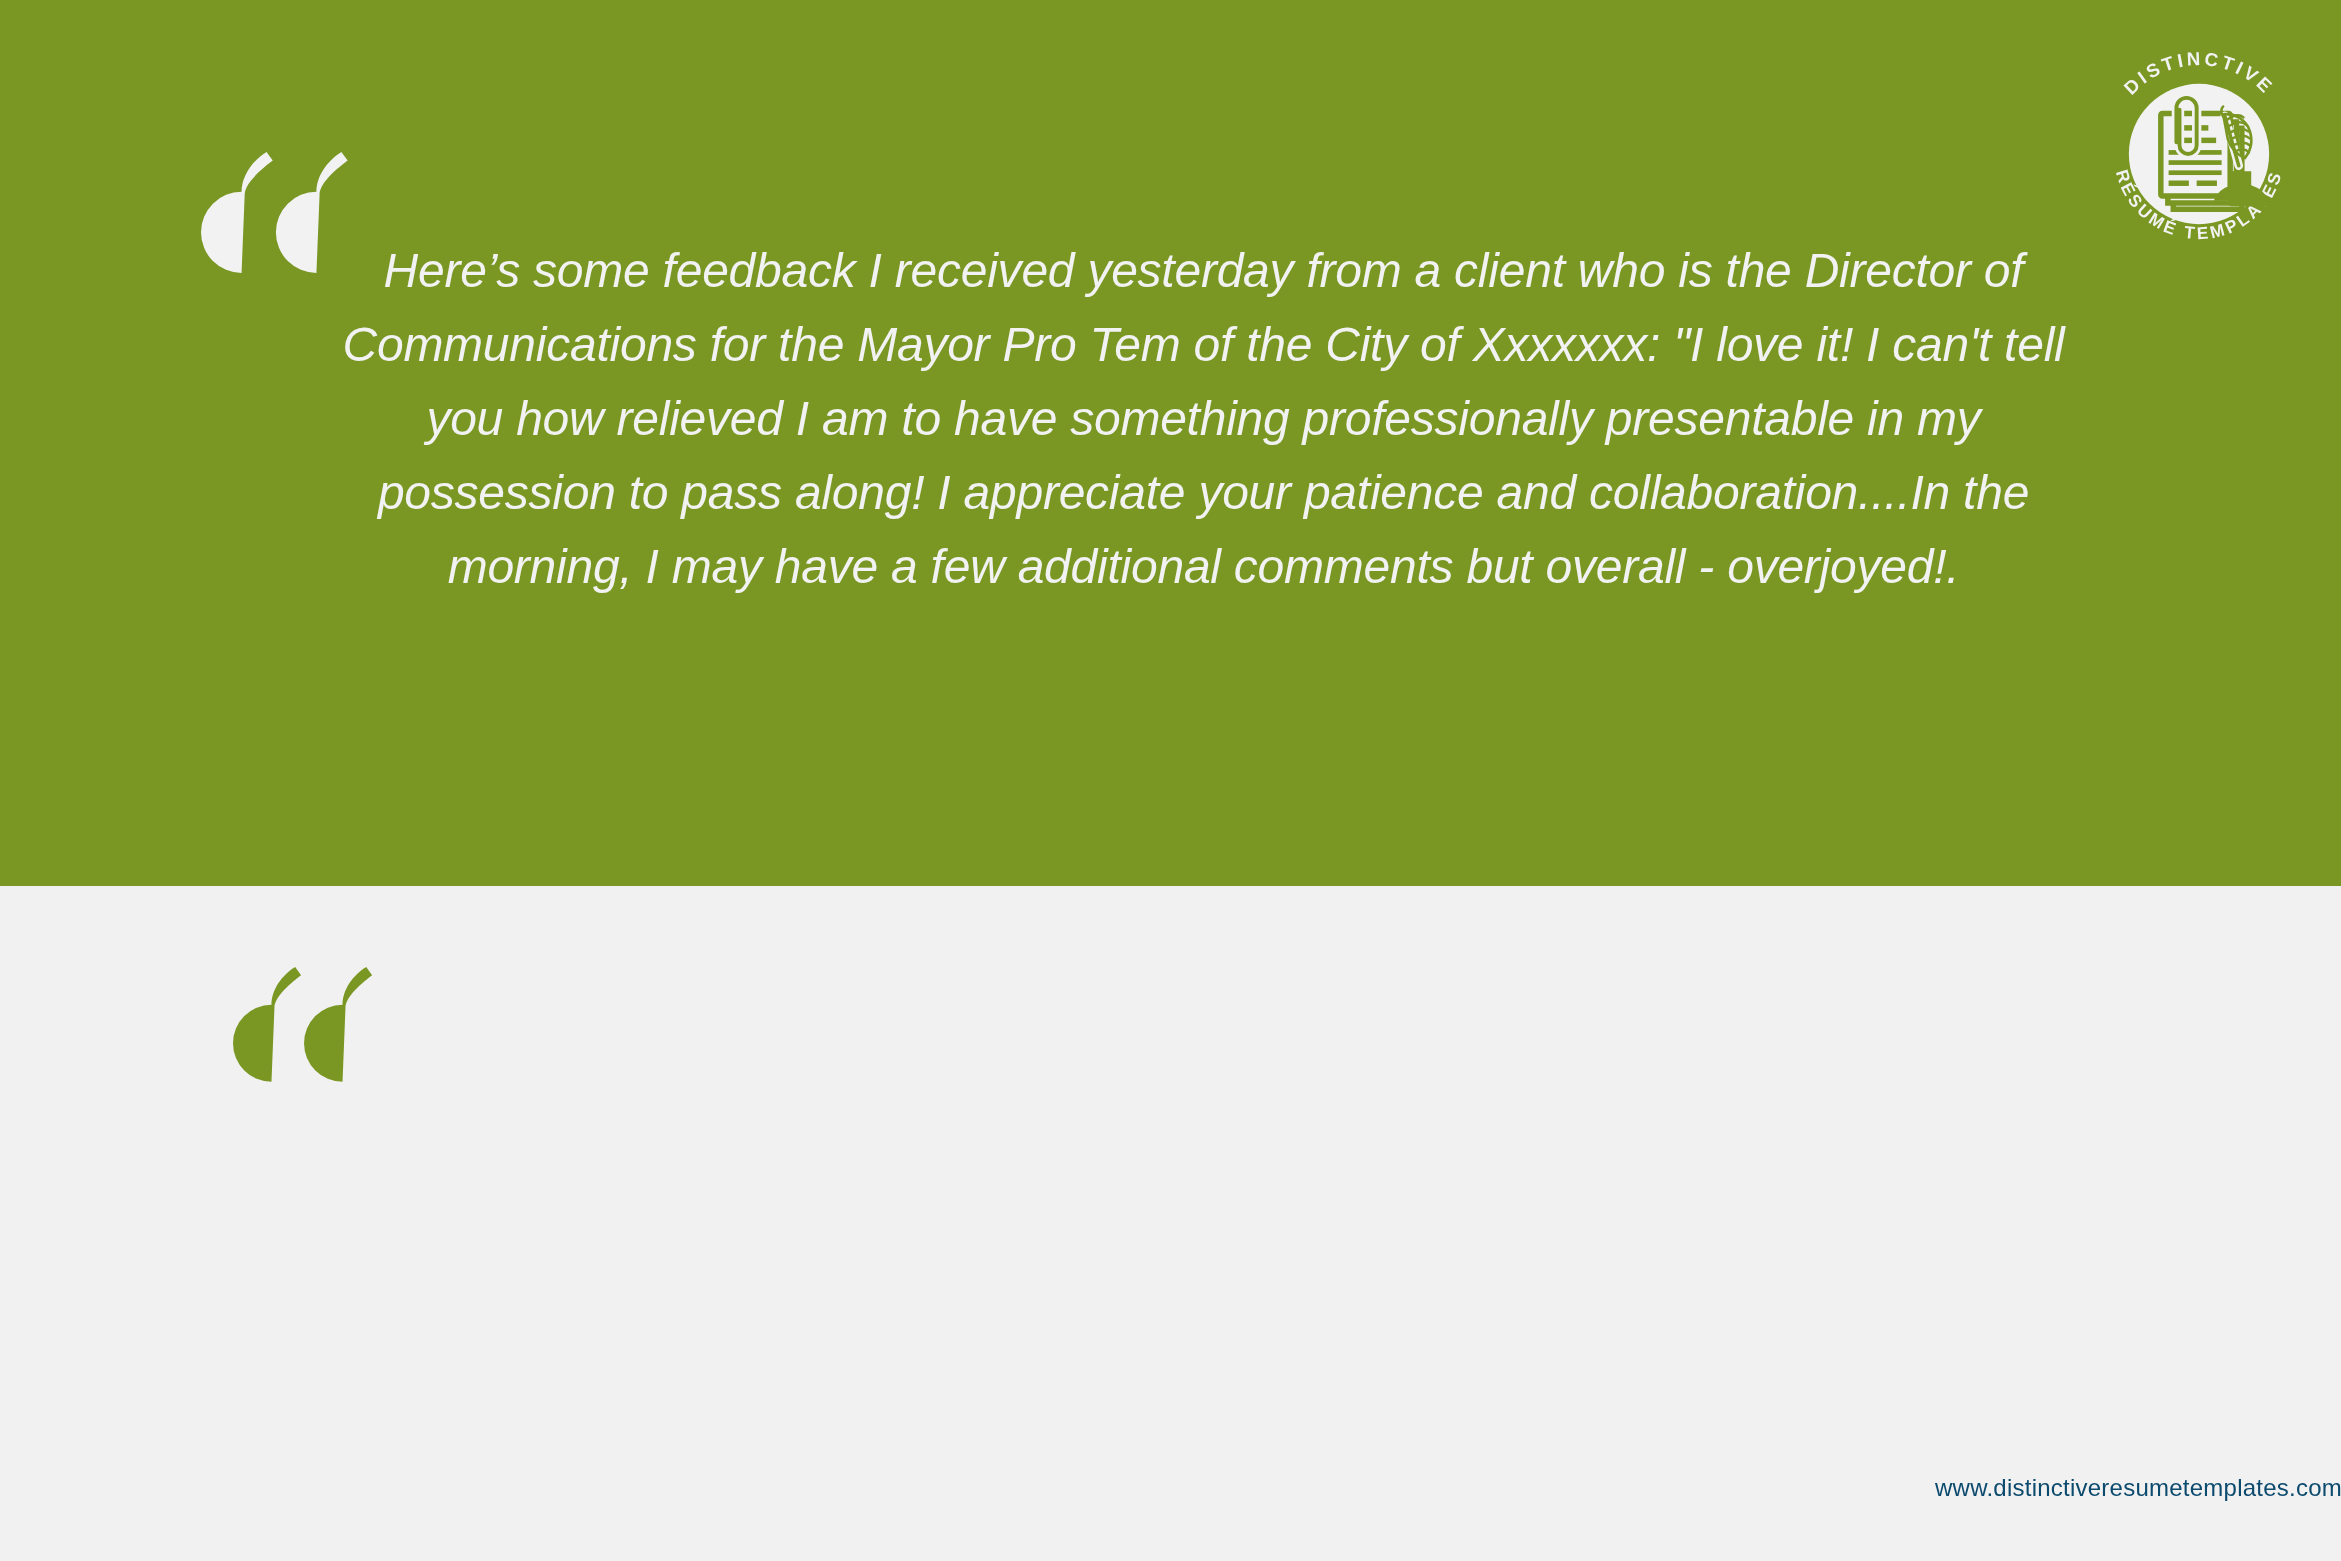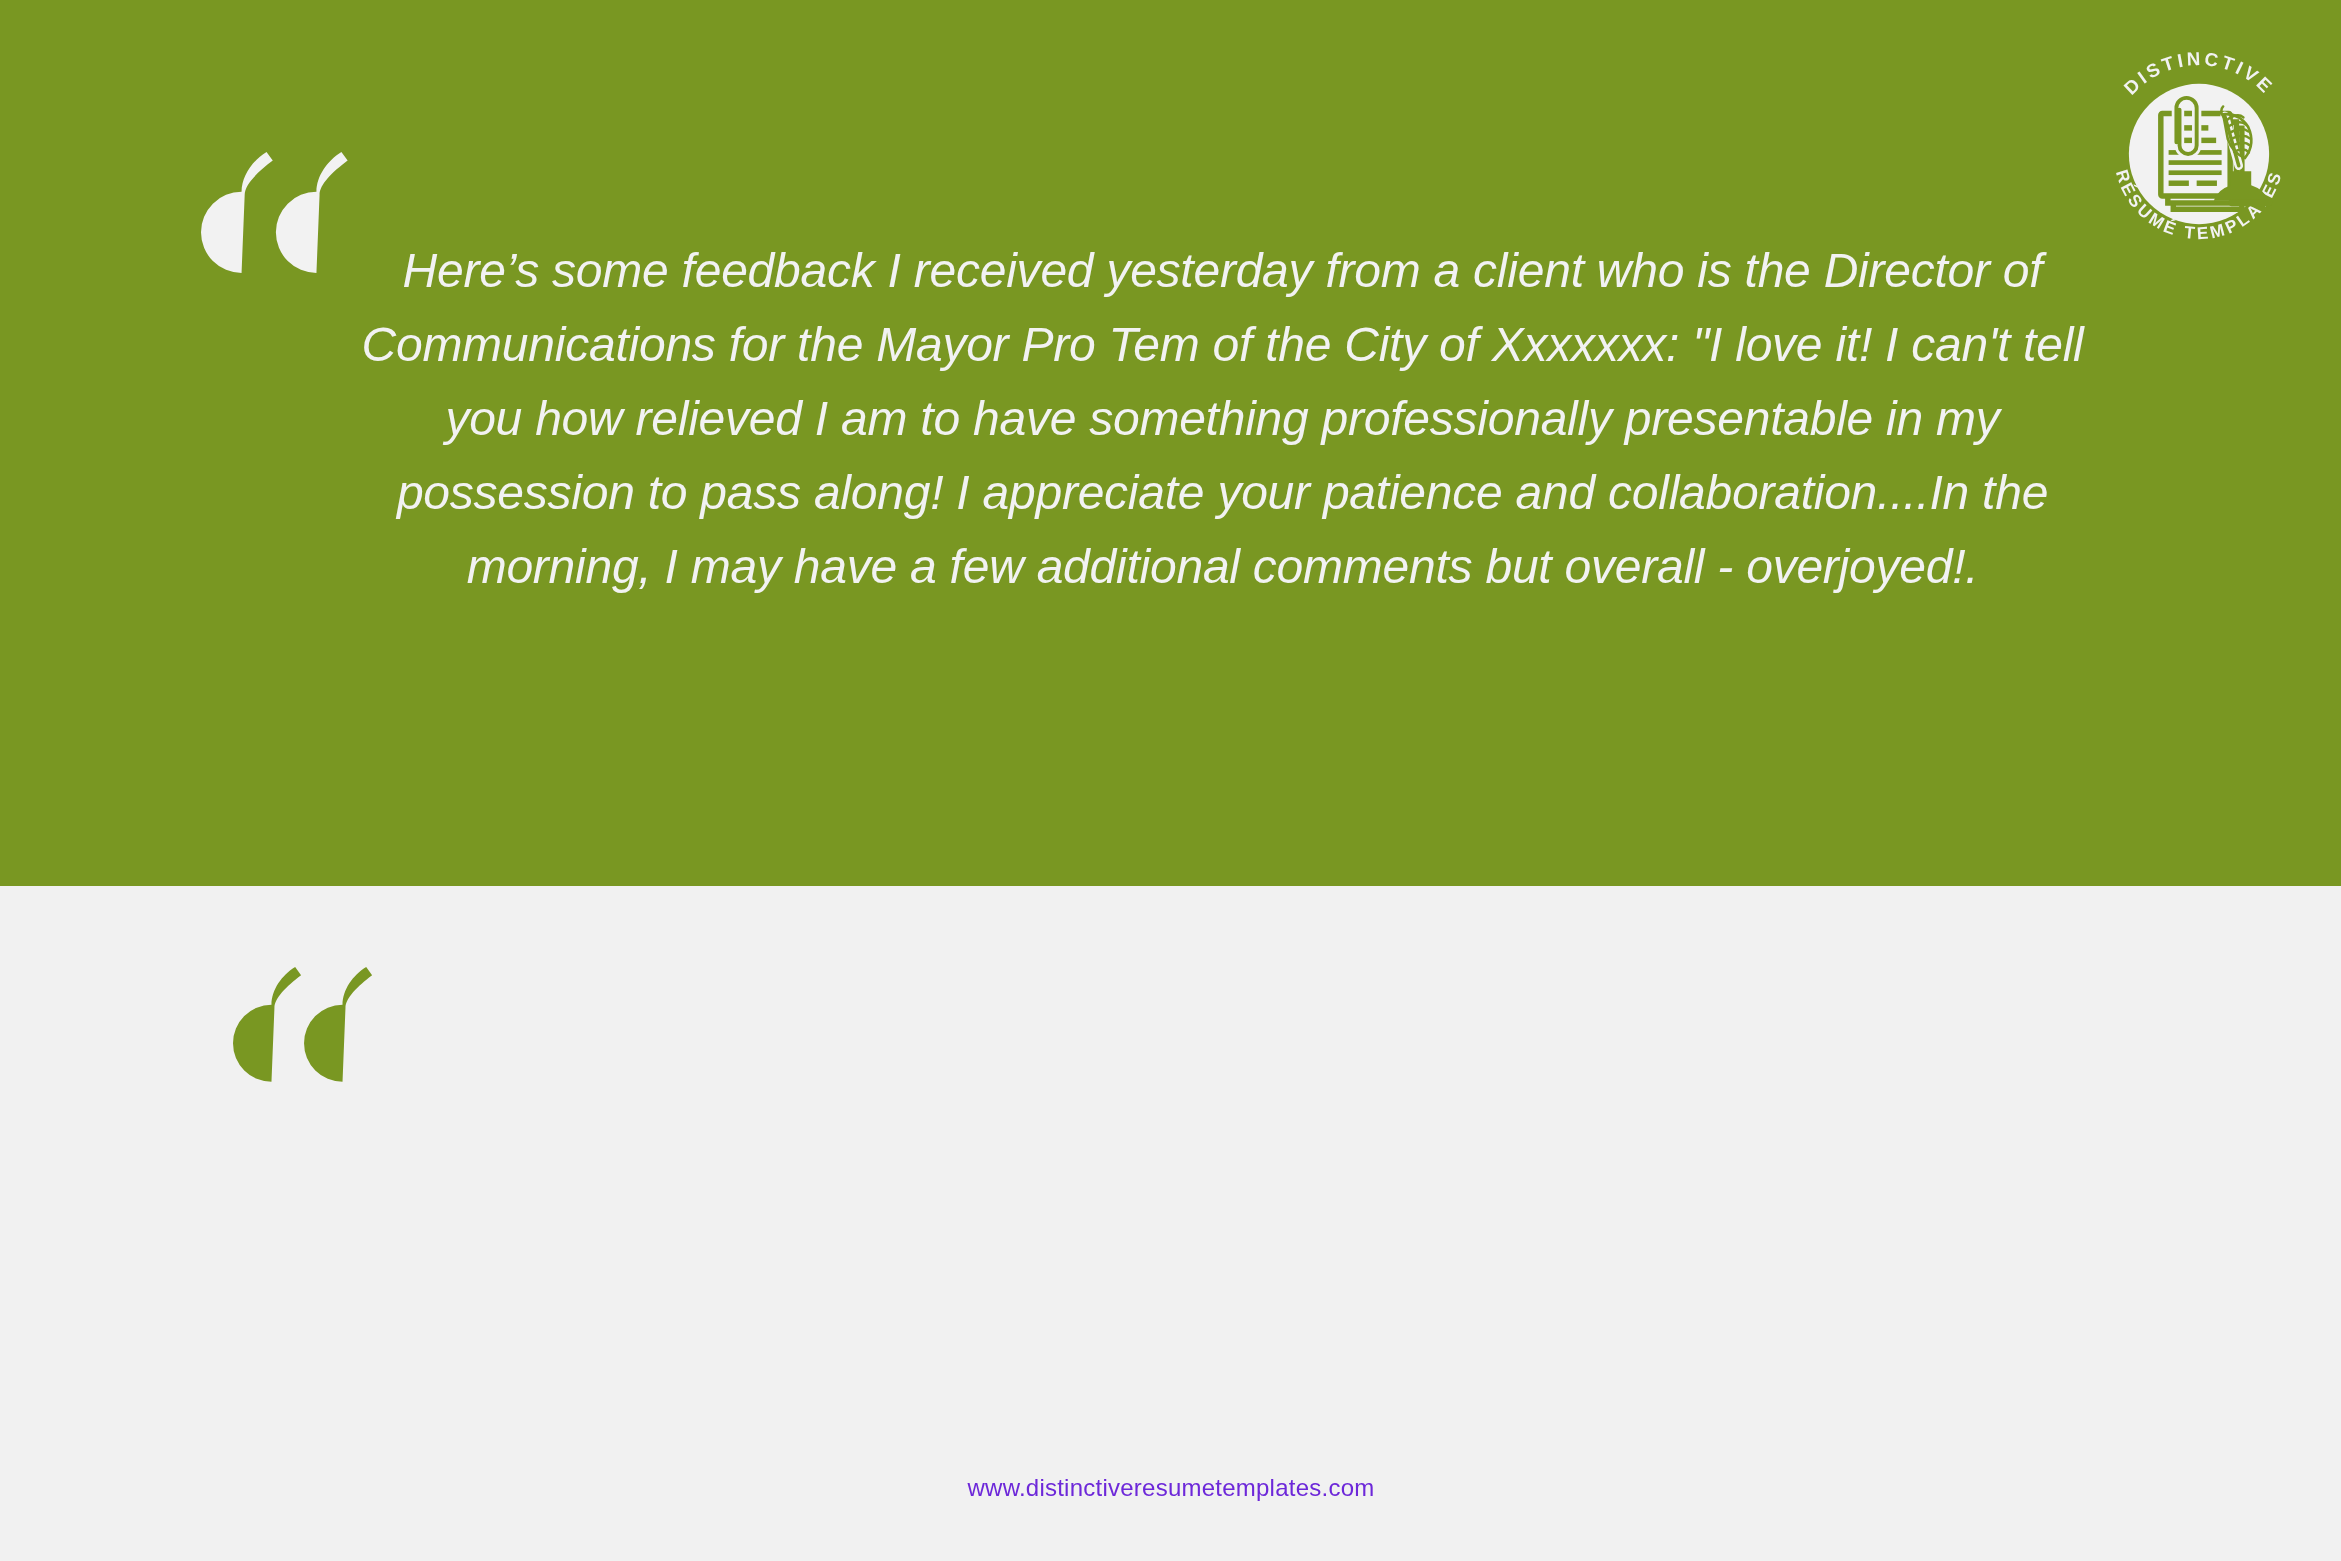--- a/index.html
+++ b/index.html
@@ -78,21 +78,21 @@
   
   .quote-text {
     position: absolute;
     text-align: center;
     font-style: italic;
     font-weight: 400;
     letter-spacing: -0.005em;
   }
 
   .quote-text-top {
-    left: 352px;
+    left: 333px;
     top: 234px;
     width: 1741px;
     color: #f2f2f2;
     font-size: 48px;
     line-height: 74px;
   }
 
   .quote-text-bottom {
     left: 468px;
     top: 1054px;
@@ -101,22 +101,22 @@
     font-size: 44px;
     line-height: 75px;
   }
 
   
   .footer-url {
     position: absolute;
     left: 0;
     top: 1474px;
     width: 2342px;
-    text-align: center;
-    color: #6d28d9;
+    text-align: right;
+    color: #0c4a6e;
     font-size: 24px;
     letter-spacing: 0.01em;
     font-weight: 400;
   }
 </style>
 </head>
 <body>
 
 <div class="card">
 

